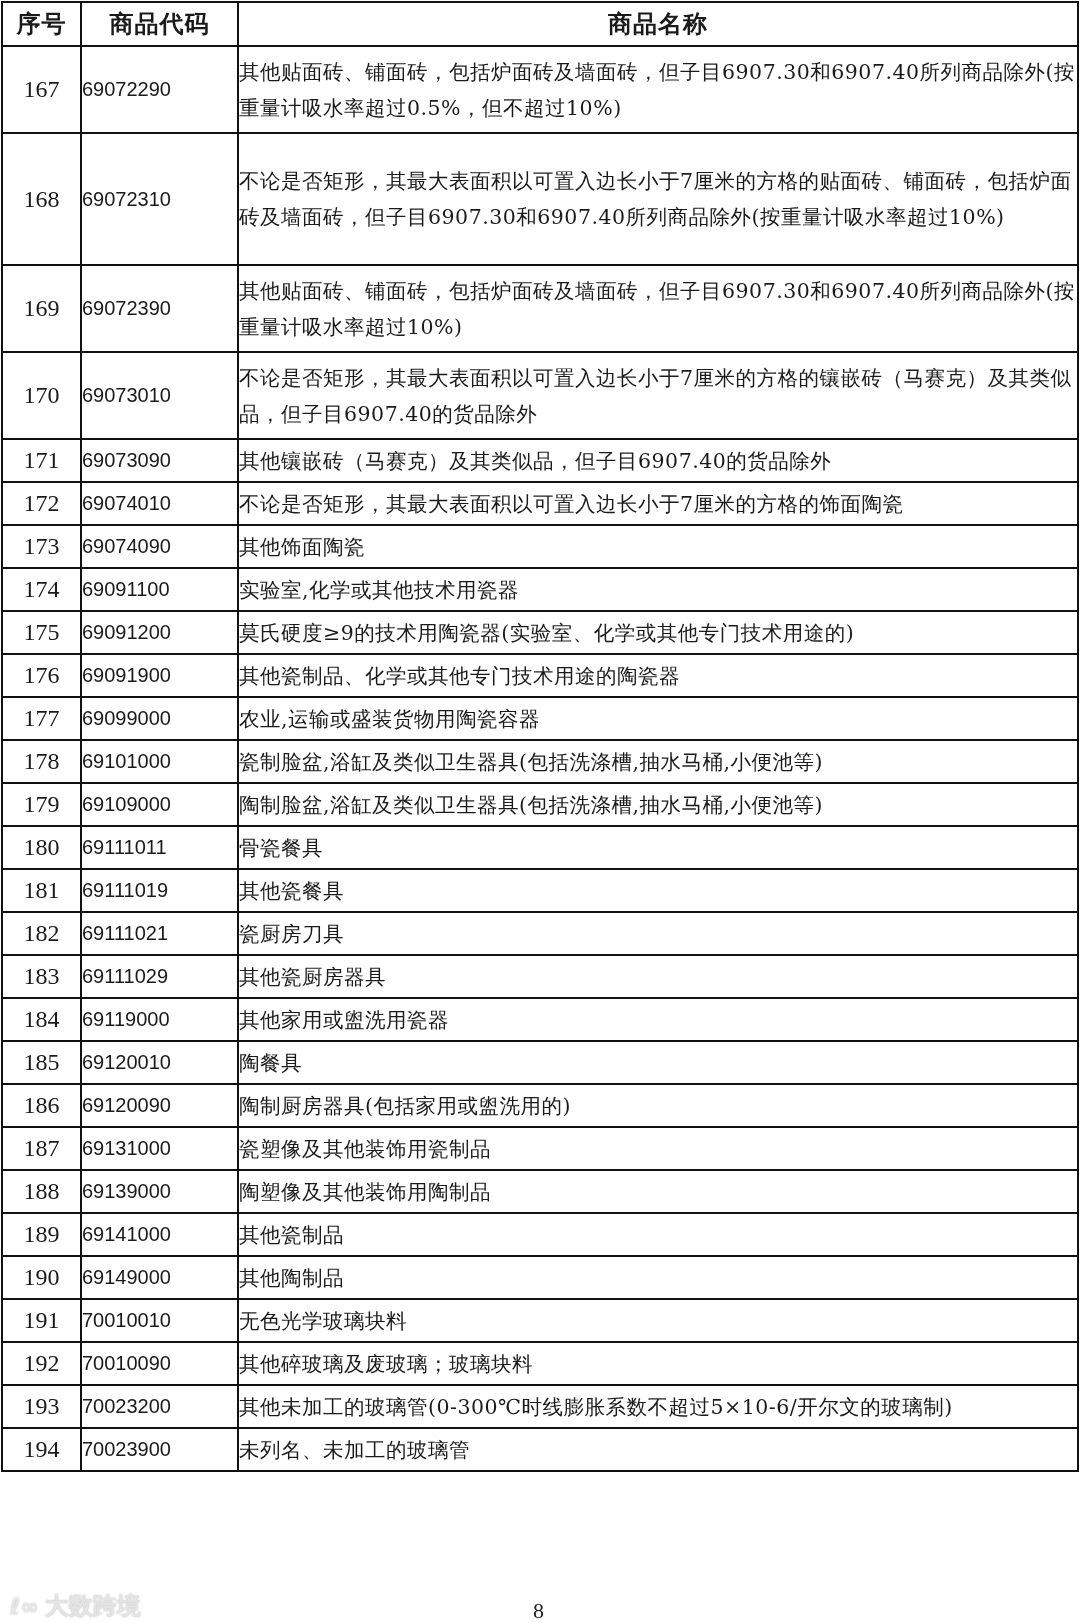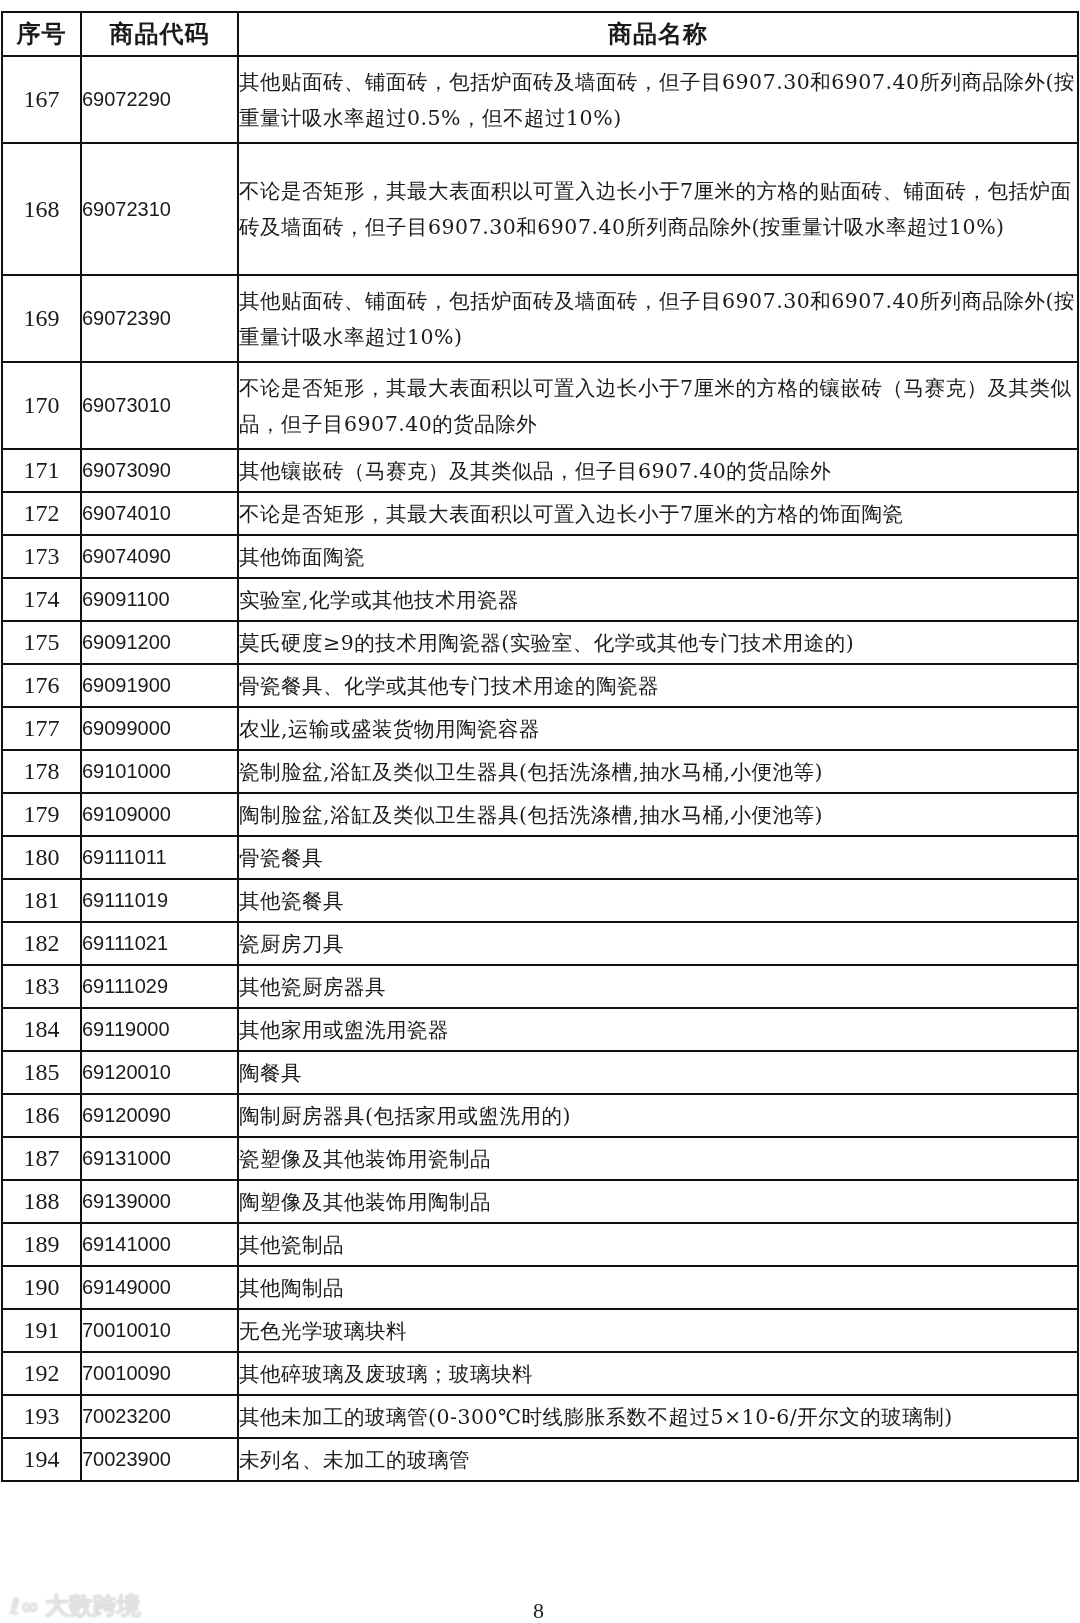--- a/index.html
+++ b/index.html
@@ -2,21 +2,21 @@
 <html><head>
   <meta charset="utf-8">
   <style>
     html, body { margin: 0; padding: 0; background: #ffffff; }
     body {
       width: 1080px; height: 1623px; position: relative; overflow: hidden;
       font-family: "DejaVu Serif", "Liberation Serif", serif;
       color: #1a1a1a;
     }
     table.goods {
-      position: absolute; left: 1px; top: 11px;
+      position: absolute; left: 1px; top: 1px;
       width: 1076px;
       border-collapse: collapse;
       table-layout: fixed;
     }
     table.goods th, table.goods td {
       border: 2px solid #111;
       padding: 0;
       vertical-align: middle;
     }
     table.goods th {
@@ -115,21 +115,21 @@
         <td class="name">实验室,化学或其他技术用瓷器</td>
       </tr>
       <tr class="r1">
         <td class="no">175</td>
         <td class="code">69091200</td>
         <td class="name">莫氏硬度≥9的技术用陶瓷器(实验室、化学或其他专门技术用途的)</td>
       </tr>
       <tr class="r1">
         <td class="no">176</td>
         <td class="code">69091900</td>
-        <td class="name">骨瓷餐具、化学或其他专门技术用途的陶瓷器</td>
+        <td class="name">其他瓷制品、化学或其他专门技术用途的陶瓷器</td>
       </tr>
       <tr class="r1">
         <td class="no">177</td>
         <td class="code">69099000</td>
         <td class="name">农业,运输或盛装货物用陶瓷容器</td>
       </tr>
       <tr class="r1">
         <td class="no">178</td>
         <td class="code">69101000</td>
         <td class="name">瓷制脸盆,浴缸及类似卫生器具(包括洗涤槽,抽水马桶,小便池等)</td>

